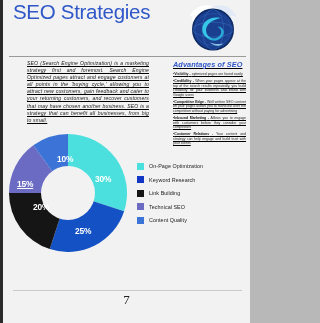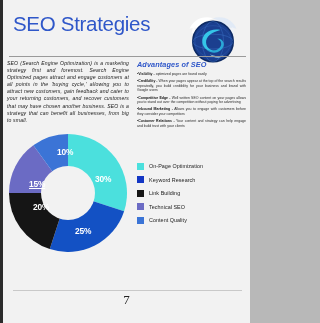--- a/index.html
+++ b/index.html
@@ -15,21 +15,21 @@
     width: 250px;
     height: 323px;
     background: #f2f2f2;
     overflow: hidden;
     border-left: 3px solid #2b2b2b;
     box-sizing: border-box;
   }
   .page-inner {
     position: absolute;
     left: 0; top: 0; right: 0; bottom: 0;
-    padding: 12px 6px 0 8px;
+    padding: 0 6px 0 8px;
     box-sizing: border-box;
   }
 
   
   .header {
     position: relative;
     height: 42px;
   }
   .title {
     font-family: "Liberation Sans", sans-serif;
@@ -57,24 +57,25 @@
     right: 4px;
     top: 56px;
     height: 1px;
     background: #9a9a9a;
   }
 
   
   .cols {
     position: absolute;
     top: 60px;
-    left: 4px;
-    right: 4px;
-    display: flex;
-    gap: 8px;
+    left: 24px;
+    right: 4px;
+    display: flex;
+    gap: 24px;
+    text-decoration: underline;
   }
   .col-left { width: 122px; flex: none; }
   .col-right { flex: 1; }
 
   .intro {
     font-family: "Liberation Sans", sans-serif;
     font-size: 5.1px;
     line-height: 7.1px;
     color: #1a1a1a;
     font-style: italic;
@@ -126,22 +127,22 @@
   .slice-label {
     position: absolute;
     font-size: 8.4px;
     font-weight: bold;
     color: #ffffff;
     letter-spacing: -0.2px;
   }
   .lbl-30 { left: 86px; top: 40px; }
   .lbl-25 { left: 66px; top: 92px; color:#fff; }
   .lbl-20 { left: 24px; top: 68px; }
-  .lbl-15 { left: 20px; top: 45px; text-decoration: underline; }
-  .lbl-10 { left: 48px; top: 13px; }
+  .lbl-15 { left: 8px; top: 45px; text-decoration: underline; }
+  .lbl-10 { left: 48px; top: 20px; }
 
   .legend {
     flex: 1;
     padding-left: 10px;
     display: flex;
     flex-direction: column;
     justify-content: center;
     gap: 6.5px;
   }
   .legend-row {

